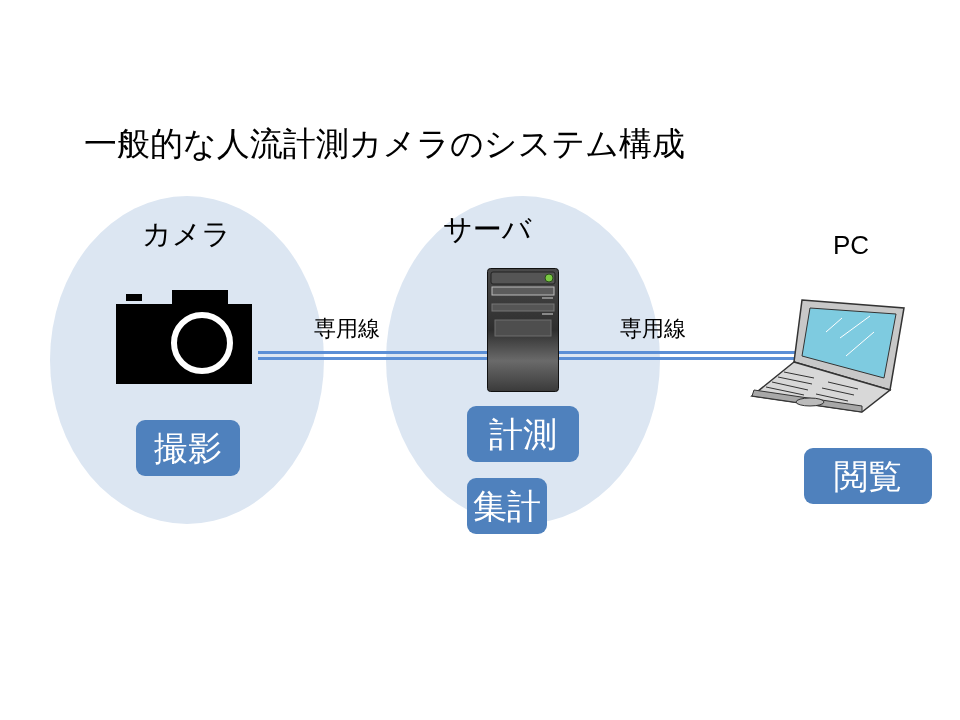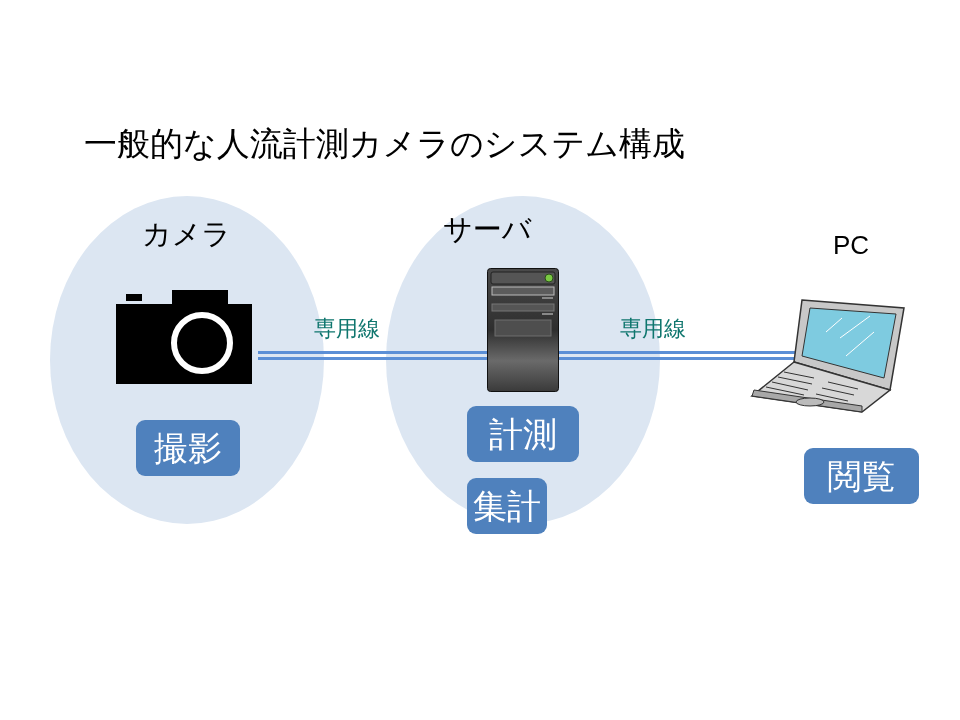--- a/index.html
+++ b/index.html
@@ -12,21 +12,21 @@
     .title {
       left: 84px; top: 78px; font-size: 33px; color: #000; white-space: nowrap; letter-spacing: 0px; margin-top: 44px;
     }
     .ellipse { background: #dce6f2; border-radius: 50%; }
     .node-label { font-size: 29px; color: #000; white-space: nowrap; }
     .pc-label { font-size: 26px; font-family: Liberation Sans, sans-serif; }
     .badge {
       background: #4f81bd; color: #fff; border-radius: 9px;
       font-size: 34px; line-height: 56px; text-align: center; white-space: nowrap;
     }
-    .link-label { font-size: 22px; color: #0f766e; white-space: nowrap; text-align: center; }
+    .link-label { font-size: 22px; color: #000000; white-space: nowrap; text-align: center; }
     .line { height: 3px; background: #5b8fd6; }
   </style>
 </head>
 <body>
 
 <div class="abs title">一般的な人流計測カメラのシステム構成</div>
 
 <div class="abs ellipse" style="left:50px; top:196px; width:274px; height:328px;"></div>
 <div class="abs ellipse" style="left:386px; top:196px; width:274px; height:328px;"></div>
 
@@ -91,13 +91,13 @@
         <path d="M28,79 l34,7"></path>
         <path d="M22,84 l36,8"></path>
         <path d="M16,89 l38,8"></path>
       <path d="M78,84 l30,7"></path>
         <path d="M72,90 l32,7"></path>
         <path d="M66,96 l32,7"></path>
     </g>
     <ellipse cx="60" cy="104" rx="14" ry="4" fill="#bbb" stroke="#333"></ellipse>
   </svg>
 </div>
-<div class="abs badge" style="left:804px; top:448px; width:115px;">閲覧</div>
+<div class="abs badge" style="left:804px; top:448px; width:128px;">閲覧</div>
 
 </body></html>

